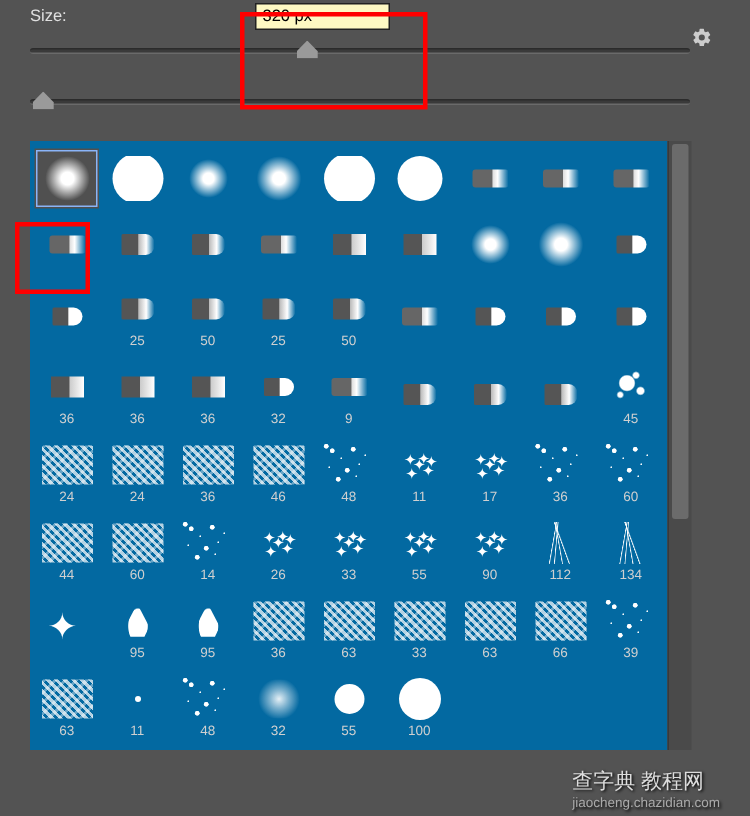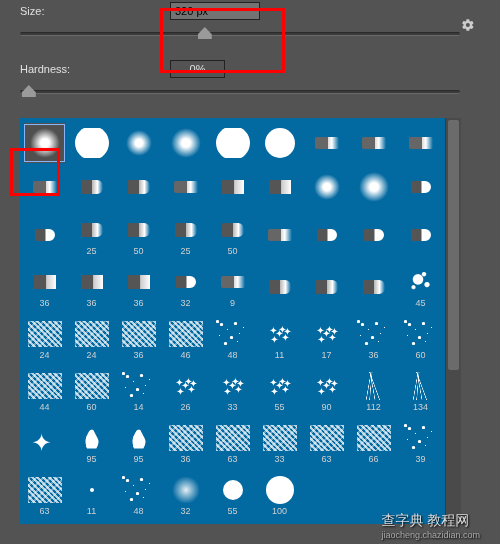--- a/index.html
+++ b/index.html
@@ -9,21 +9,21 @@
     font-family: Tahoma, Arial, sans-serif;
     font-size: 11px;
     color: #e0e0e0;
     position: relative;
     overflow: hidden;
   }
   .panel { padding: 2px 20px 10px 20px; }
   .row { display: flex; align-items: center; margin-bottom: 6px; }
   .label { width: 150px; }
   .value-box {
-    background: #737373; color: #000;
+    background: #fef9c3; color: #000;
     border: 1px solid #222;
     padding: 2px 4px;
     width: 90px; height: 18px;
     font-size: 11px;
   }
   .value-box.dark {
     background: #535353; color: #e0e0e0;
     width: 55px; text-align: center;
   }
   .gear-icon {
@@ -198,24 +198,20 @@
 
   <div class="row">
     <span class="label">Size:</span>
     <input class="value-box" value="320 px" style="">
   </div>
   <div class="slider">
     <div class="slider-track"></div>
     <div class="slider-thumb" id="size-thumb" style="left: 42%;"></div>
   </div>
 
-  <div class="row">
-    <span class="label">Hardness:</span>
-    <span class="value-box dark">0%</span>
-  </div>
   <div class="slider">
     <div class="slider-track"></div>
     <div class="slider-thumb" id="hardness-thumb" style="left: 2%;"></div>
   </div>
 
   <div class="brush-area">
     <div class="brush-grid" id="brush-grid">
         <div class="brush soft-round selected short">
           <div class="brush-preview">
             <div class="bp" style="width: 30px; height: 30px;"></div>

